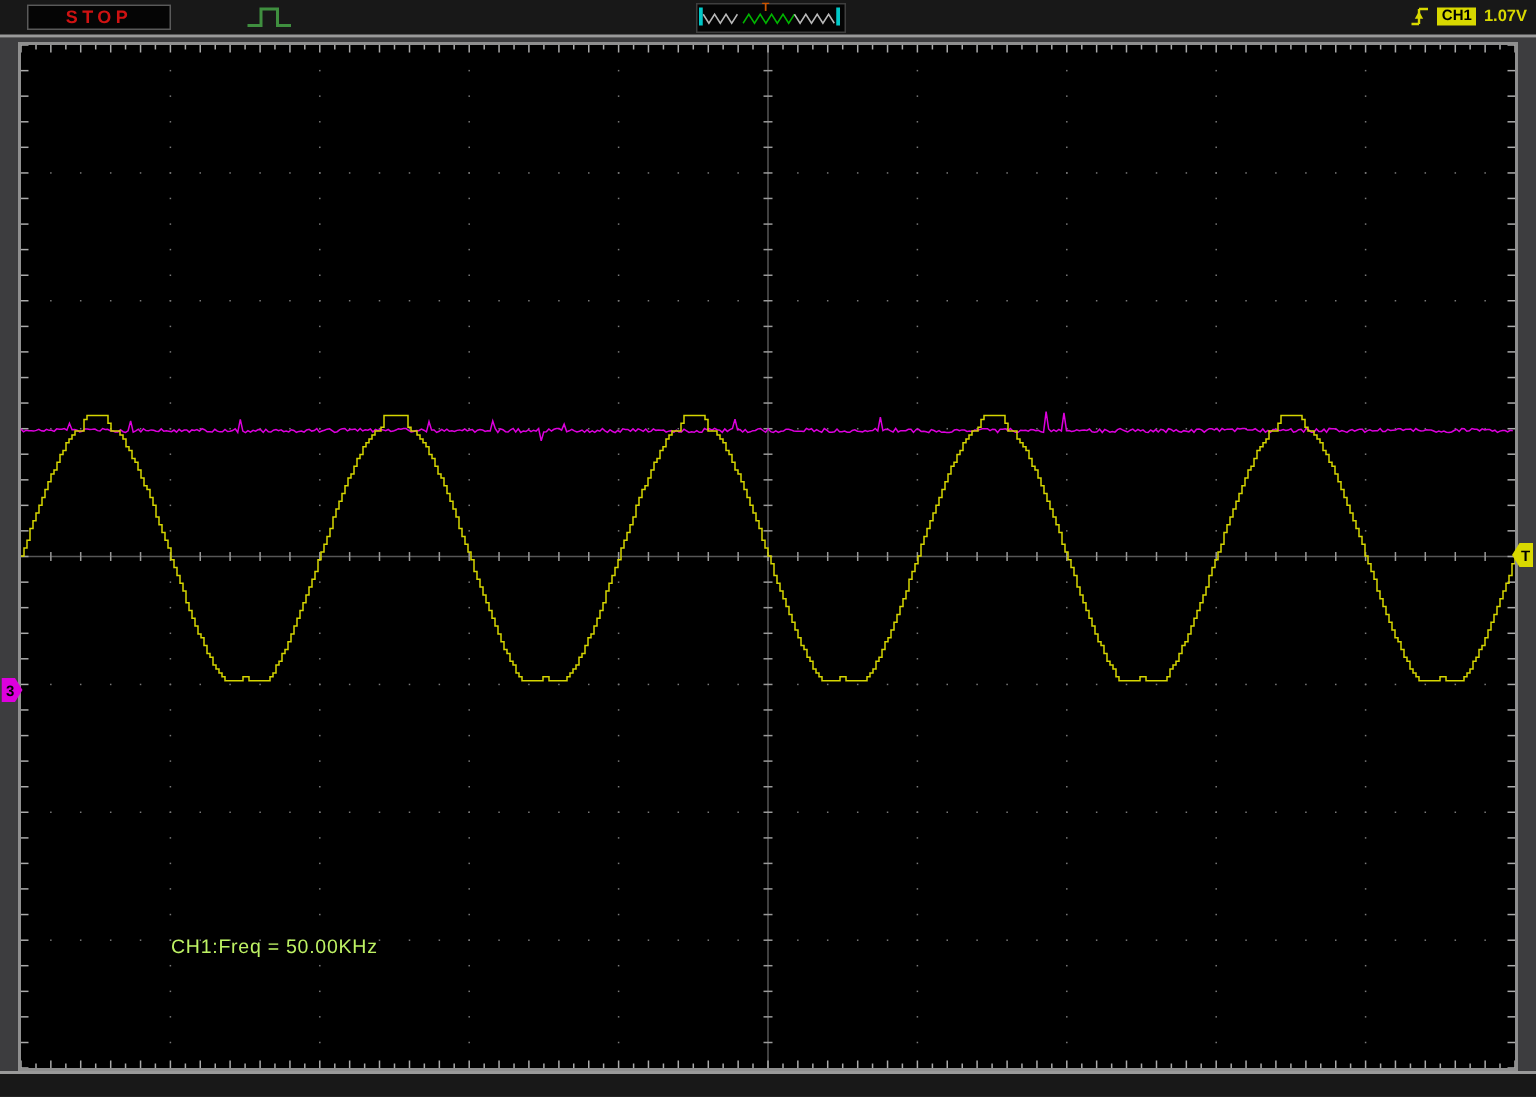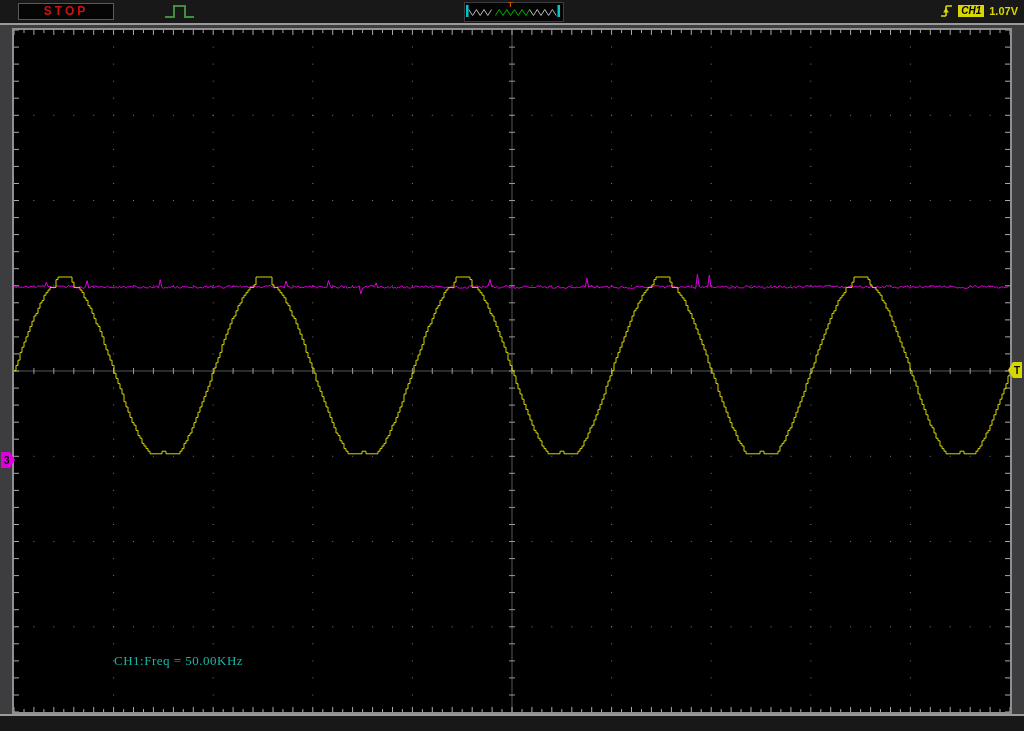--- a/index.html
+++ b/index.html
@@ -5,26 +5,26 @@
   html,body{margin:0;padding:0;background:#2a2a2a;}
   #app{position:relative;width:1024px;height:731px;background:#3d3d3f;overflow:hidden;
        font-family:"Liberation Sans",sans-serif;-webkit-font-smoothing:none;}
   .abs{position:absolute;}
   
   #top-bar{left:0;top:0;width:1024px;height:23px;background:#181818;border-bottom:2px solid #9a9a9a;}
   #stop-badge{left:18px;top:3px;width:94px;height:15px;background:#050505;border:1px solid #5a5a5a;
               color:#cf1212;font-size:12px;font-weight:bold;letter-spacing:3px;text-align:center;line-height:15px;}
   #preview-box{left:464px;top:2px;width:98px;height:18px;background:#040404;border:1px solid #3e3e3e;}
   #trig-readout{right:6px;top:3px;height:16px;display:flex;align-items:center;gap:5px;}
-  #trig-ch-badge{background:#d8d800;color:#000;font-size:10px;font-weight:bold;padding:1px 3px;line-height:10px;font-style:italic;}
+  #trig-ch-badge{background:#d8d800;color:#000;font-size:10px;font-weight:bold;padding:1px 3px;line-height:10px;}
   #trig-level{color:#d8d800;font-size:11px;font-weight:bold;text-align:center;}
   
   #screen-frame{left:12px;top:28px;width:1000px;height:686px;border:2px solid #8f8f8f;box-sizing:border-box;background:#000;}
   #screen{left:14px;top:30px;width:996px;height:682px;background:#000;}
-  #freq-readout{left:100px;top:623px;color:#14b8a6;font-size:13px;letter-spacing:0.5px;font-family:Liberation Serif, serif;}
+  #freq-readout{left:100px;top:593px;color:#bef264;font-size:13px;letter-spacing:0.5px;}
   
   .marker{width:15px;height:16px;}
   #ch3-marker{left:1px;top:452px;}
   #trig-marker{left:1008px;top:362px;}
   
   #bottom-sep{left:0;top:714px;width:1024px;height:2px;background:#9a9a9a;}
   #bottom-bar{left:0;top:716px;width:1024px;height:15px;background:#181818;}
 </style>
 </head>
 <body>

